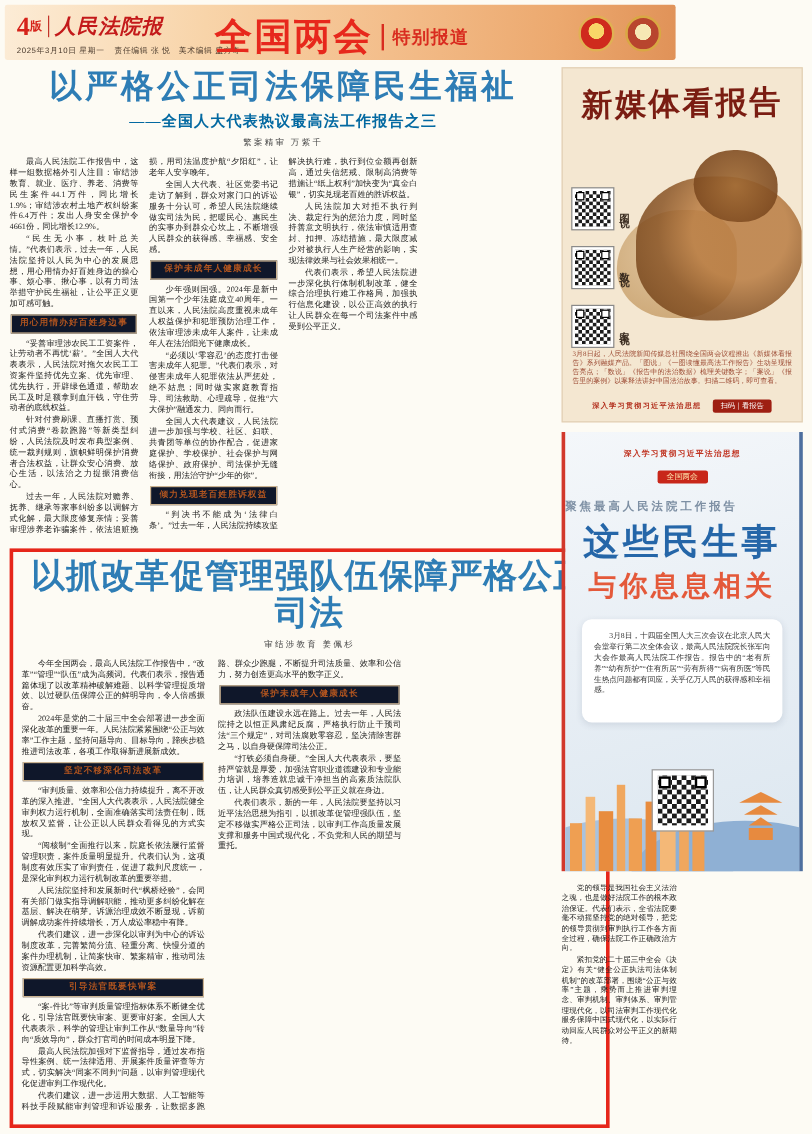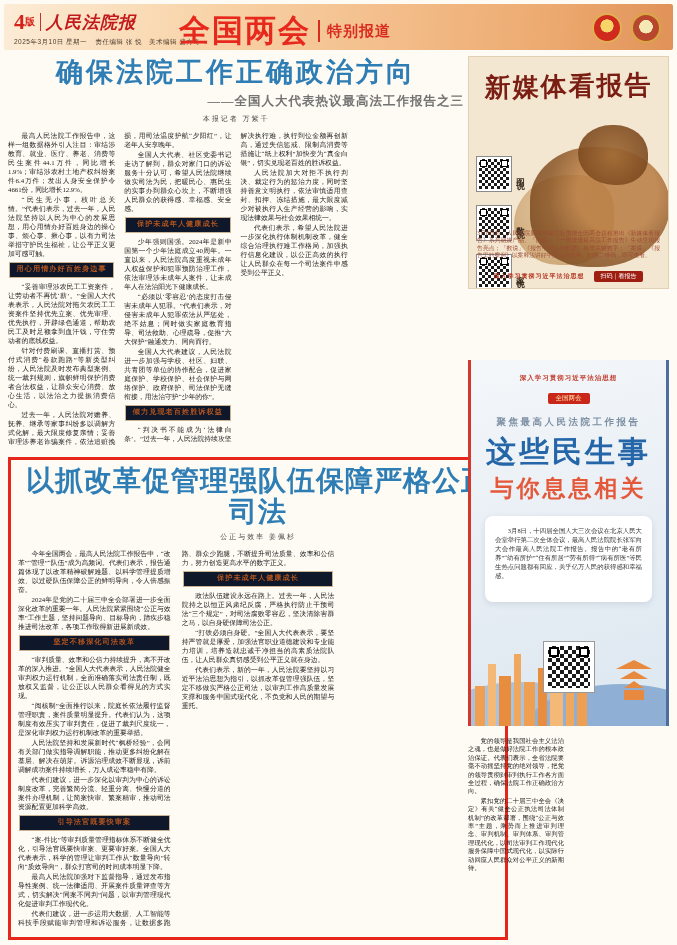--- a/index.html
+++ b/index.html
@@ -3,62 +3,62 @@
 <meta charset="utf-8">
 <style>
   html,body{margin:0;padding:0;}
   body{
     width:677px;height:945px;position:relative;overflow:hidden;
     background:#fdfbf4;
     font-family:"Liberation Serif","DejaVu Serif",serif;
     -webkit-font-smoothing:antialiased;
   }
   
-  .banner{position:absolute;left:4px;top:4px;width:669px;height:46px;
+  .banner{position:absolute;left:4px;top:4px;width:559px;height:46px;
     background:linear-gradient(95deg,#fcecd6 0%,#f8d4a9 30%,#f3bd8a 58%,#eca96f 82%,#e09258 100%);
     border-radius:2px;text-decoration:underline;}
   .mast-left{position:absolute;left:10px;top:5px;white-space:nowrap;}
   .edition-num{color:#d6231a;font-size:22px;font-weight:900;vertical-align:middle;}
   .edition-label{color:#d6231a;font-size:10px;font-weight:700;vertical-align:middle;}
   .mast-divider{display:inline-block;width:1px;height:18px;background:#c3342a;margin:0 5px;vertical-align:middle;}
   .paper-name{color:#c3191a;font-size:17px;font-weight:900;font-style:italic;letter-spacing:1px;vertical-align:middle;}
   .dateline{font-size:6.5px;color:#4a3a2c;margin-top:3px;letter-spacing:.5px;font-family:"Liberation Sans",sans-serif;}
   .dateline span{margin-right:6px;}
   .banner-center{position:absolute;left:175px;top:6px;width:300px;text-align:left;white-space:nowrap;}
   .banner-title{color:#e7281c;font-size:31px;font-weight:900;letter-spacing:2px;vertical-align:middle;}
   .banner-vline{display:inline-block;width:2px;height:22px;background:#d92c1f;margin:0 7px;vertical-align:middle;}
   .banner-sub{color:#d92c1f;font-size:15px;font-weight:700;vertical-align:middle;letter-spacing:1px;}
   .emblems{position:absolute;right:12px;top:9px;display:flex;gap:9px;}
   .emblem{width:26px;height:26px;border-radius:50%;}
   .emblem-national{background:radial-gradient(circle at 50% 42%,#f8d568 0 32%,#cf2a1d 34% 100%);border:2px solid #e0b153;}
   .emblem-cppcc{background:radial-gradient(circle at 50% 45%,#f6e8b4 0 34%,#b8452e 36% 100%);border:2px solid #d9a843;}
 
   
   .headline{font-size:27px;font-weight:900;color:#2e7db5;text-align:center;letter-spacing:3px;line-height:1.1;}
-  .subhead{font-size:12.5px;font-weight:700;color:#737373;text-align:right;margin-top:5px;letter-spacing:1px;}
+  .subhead{font-size:12.5px;font-weight:700;color:#0369a1;text-align:center;margin-top:5px;letter-spacing:1px;}
   .byline{font-size:7px;color:#444;text-align:center;margin-top:4px;letter-spacing:2px;}
   .body-cols{margin-top:7px;text-align:justify;color:#1b1b1b;overflow:hidden;column-fill:auto;}
   .para{text-indent:2em;margin:0 0 1px 0;}
   .sec-h{border:1px solid #cbb391;background:#0f172a;color:#b2551f;font-weight:700;text-align:center;
     font-size:7.2px;padding:2.5px 1px;margin:4px 1px;text-indent:0;break-inside:avoid;letter-spacing:1px;}
 
   
   .article1{position:absolute;left:8px;top:58px;width:456px;height:396px;}
   .article1 .body-cols{height:318px;column-count:4;column-gap:9px;font-size:6.8px;line-height:9px;}
 
   
   .article2{position:absolute;left:8px;top:457px;width:500px;height:483px;border:3px solid #e6261a;
     box-sizing:border-box;background:#fdfbf4;padding:6px 7px 4px;}
   .article2 .headline{font-size:28px;letter-spacing:1px;}
   .article2 .body-cols{height:382px;column-count:3;column-gap:11px;font-size:6.8px;line-height:9px;}
 
   
   .sidebar{position:absolute;left:468px;top:56px;width:201px;height:885px;}
 
-  .media-box{position:absolute;left:0;top:0;width:201px;height:233px;background:#f4e7d1;
+  .media-box{position:absolute;left:0;top:0;width:201px;height:296px;background:#f4e7d1;
     border:1px solid #e2d0b4;box-sizing:border-box;overflow:hidden;}
   .mb-title{margin-top:12px;text-align:center;color:#7a1d12;font-size:26px;font-weight:900;letter-spacing:2px;
     transform:rotate(-1deg);}
   .mb-art{position:absolute;right:-12px;top:72px;width:160px;height:160px;}
   .blob1{position:absolute;left:10px;top:18px;width:140px;height:120px;border-radius:48% 52% 55% 45%;
     background:radial-gradient(circle at 62% 38%,#b97c42 0 35%,#8a5526 60%,#6a3c15 100%);opacity:.85;}
   .blob2{position:absolute;left:-6px;top:46px;width:100px;height:90px;border-radius:60% 40% 50% 50%;
     background:radial-gradient(circle at 40% 40%,#dcbd92,#c49a63 70%);opacity:.8;}
   .blob3{position:absolute;left:58px;top:-4px;width:70px;height:60px;border-radius:50% 50% 45% 55%;
     background:radial-gradient(circle at 50% 50%,#a06a34,#7d4a20 75%);opacity:.9;}
@@ -78,21 +78,21 @@
   .mb-badge{display:inline-block;background:#9e1f12;color:#fff;font-size:6px;padding:1px 7px;border-radius:2px;
     margin-left:5px;font-family:"Liberation Sans",sans-serif;}
 
   .poster{position:absolute;left:0;top:304px;width:201px;height:366px;box-sizing:border-box;
     background:linear-gradient(165deg,#f4f7fa 0%,#e9eff5 45%,#dce7f0 100%);
     border-left:3px solid #d2382b;border-right:3px solid #4e6f9e;overflow:hidden;}
   .po-note{text-align:center;color:#c03422;font-size:6.5px;font-weight:700;margin-top:14px;letter-spacing:1px;}
   .po-badge-wrap{text-align:center;margin-top:3px;}
   .po-badge{display:inline-block;background:#c8271a;color:#ffe9b0;font-size:6.5px;padding:1px 8px;border-radius:2px;
     font-family:"Liberation Sans",sans-serif;}
-  .po-kicker{text-align:center;color:#7d8fa3;font-size:9.5px;font-weight:700;letter-spacing:2.5px;margin-top:12px;}
+  .po-kicker{color:#7d8fa3;font-size:9.5px;font-weight:700;letter-spacing:2.5px;margin-top:12px;}
   .po-title1{text-align:center;color:#2566a8;font-size:30px;font-weight:900;letter-spacing:3px;margin-top:3px;}
   .po-title2{text-align:center;color:#e4593a;font-size:23px;font-weight:900;letter-spacing:3px;margin-top:0;}
   .po-card{margin:12px 14px 0;background:#fff;border-radius:8px;padding:10px;height:86px;box-sizing:border-box;
     font-size:6.4px;line-height:9px;color:#333;text-align:justify;box-shadow:0 2px 6px rgba(40,60,90,.12);overflow:hidden;}
   .po-card .para{text-indent:2em;}
   .po-scene{position:absolute;left:0;right:0;bottom:0;height:104px;}
   .hill{position:absolute;border-radius:50%;}
   .hill1{left:-40px;bottom:-46px;width:180px;height:90px;background:#a9c2dd;}
   .hill2{right:-50px;bottom:-50px;width:190px;height:92px;background:#8fb0d4;}
   .buildings{position:absolute;left:4px;right:4px;bottom:0;height:78px;display:flex;align-items:flex-end;gap:3px;}
@@ -133,23 +133,23 @@
   <div class="banner-center">
     <span class="banner-title">全国两会</span><span class="banner-vline"></span><span class="banner-sub">特别报道</span>
   </div>
   <div class="emblems">
     <div class="emblem emblem-national"></div>
     <div class="emblem emblem-cppcc"></div>
   </div>
 </div>
 
 <div class="article1">
-  <div class="headline">确保法院工作正确政治方向</div>
+  <div class="headline">以严格公正司法保障民生福祉</div>
   <div class="subhead">——全国人大代表热议最高法工作报告之三</div>
-  <div class="byline">本报记者 万紫千</div>
+  <div class="byline">繁案精审 万紫千</div>
   <div class="body-cols">
       <div class="para">最高人民法院工作报告中，这样一组数据格外引人注目：审结涉教育、就业、医疗、养老、消费等民生案件44.1万件，同比增长1.9%；审结涉农村土地产权纠纷案件6.4万件；发出人身安全保护令4661份，同比增长12.9%。</div>
       <div class="para">“民生无小事，枝叶总关情。”代表们表示，过去一年，人民法院坚持以人民为中心的发展思想，用心用情办好百姓身边的操心事、烦心事、揪心事，以有力司法举措守护民生福祉，让公平正义更加可感可触。</div>
       <div class="sec-h">用心用情办好百姓身边事</div>
       <div class="para">“妥善审理涉农民工工资案件，让劳动者不再忧‘薪’。”全国人大代表表示，人民法院对拖欠农民工工资案件坚持优先立案、优先审理、优先执行，开辟绿色通道，帮助农民工及时足额拿到血汗钱，守住劳动者的底线权益。</div>
       <div class="para">针对付费刷课、直播打赏、预付式消费“卷款跑路”等新类型纠纷，人民法院及时发布典型案例、统一裁判规则，旗帜鲜明保护消费者合法权益，让群众安心消费、放心生活，以法治之力提振消费信心。</div>
       <div class="para">过去一年，人民法院对赡养、抚养、继承等家事纠纷多以调解方式化解，最大限度修复亲情；妥善审理涉养老诈骗案件，依法追赃挽损，用司法温度护航“夕阳红”，让老年人安享晚年。</div>
       <div class="para">全国人大代表、社区党委书记走访了解到，群众对家门口的诉讼服务十分认可，希望人民法院继续做实司法为民，把暖民心、惠民生的实事办到群众心坎上，不断增强人民群众的获得感、幸福感、安全感。</div>
       <div class="sec-h">保护未成年人健康成长</div>
       <div class="para">少年强则国强。2024年是新中国第一个少年法庭成立40周年。一直以来，人民法院高度重视未成年人权益保护和犯罪预防治理工作，依法审理涉未成年人案件，让未成年人在法治阳光下健康成长。</div>
@@ -157,21 +157,21 @@
       <div class="para">全国人大代表建议，人民法院进一步加强与学校、社区、妇联、共青团等单位的协作配合，促进家庭保护、学校保护、社会保护与网络保护、政府保护、司法保护无缝衔接，用法治守护“少年的你”。</div>
       <div class="sec-h">倾力兑现老百姓胜诉权益</div>
       <div class="para">“判决书不能成为‘法律白条’。”过去一年，人民法院持续攻坚解决执行难，执行到位金额再创新高，通过失信惩戒、限制高消费等措施让“纸上权利”加快变为“真金白银”，切实兑现老百姓的胜诉权益。</div>
       <div class="para">人民法院加大对拒不执行判决、裁定行为的惩治力度，同时坚持善意文明执行，依法审慎适用查封、扣押、冻结措施，最大限度减少对被执行人生产经营的影响，实现法律效果与社会效果相统一。</div>
       <div class="para">代表们表示，希望人民法院进一步深化执行体制机制改革，健全综合治理执行难工作格局，加强执行信息化建设，以公正高效的执行让人民群众在每一个司法案件中感受到公平正义。</div>
     </div>
 </div>
 
 <div class="article2">
   <div class="headline">以抓改革促管理强队伍保障严格公正司法</div>
-  <div class="byline">公正与效率 姜佩杉</div>
+  <div class="byline">审结涉教育 姜佩杉</div>
   <div class="body-cols">
       <div class="para">今年全国两会，最高人民法院工作报告中，“改革”“管理”“队伍”成为高频词。代表们表示，报告通篇体现了以改革精神破解难题、以科学管理提质增效、以过硬队伍保障公正的鲜明导向，令人倍感振奋。</div>
       <div class="para">2024年是党的二十届三中全会部署进一步全面深化改革的重要一年。人民法院紧紧围绕“公正与效率”工作主题，坚持问题导向、目标导向，蹄疾步稳推进司法改革，各项工作取得新进展新成效。</div>
       <div class="sec-h">坚定不移深化司法改革</div>
       <div class="para">“审判质量、效率和公信力持续提升，离不开改革的深入推进。”全国人大代表表示，人民法院健全审判权力运行机制，全面准确落实司法责任制，既放权又监督，让公正以人民群众看得见的方式实现。</div>
       <div class="para">“阅核制”全面推行以来，院庭长依法履行监督管理职责，案件质量明显提升。代表们认为，这项制度有效压实了审判责任，促进了裁判尺度统一，是深化审判权力运行机制改革的重要举措。</div>
       <div class="para">人民法院坚持和发展新时代“枫桥经验”，会同有关部门做实指导调解职能，推动更多纠纷化解在基层、解决在萌芽。诉源治理成效不断显现，诉前调解成功案件持续增长，万人成讼率稳中有降。</div>
       <div class="para">代表们建议，进一步深化以审判为中心的诉讼制度改革，完善繁简分流、轻重分离、快慢分道的案件办理机制，让简案快审、繁案精审，推动司法资源配置更加科学高效。</div>
       <div class="sec-h">引导法官既要快审案</div>
       <div class="para">“案-件比”等审判质量管理指标体系不断健全优化，引导法官既要快审案、更要审好案。全国人大代表表示，科学的管理让审判工作从“数量导向”转向“质效导向”，群众打官司的时间成本明显下降。</div>

